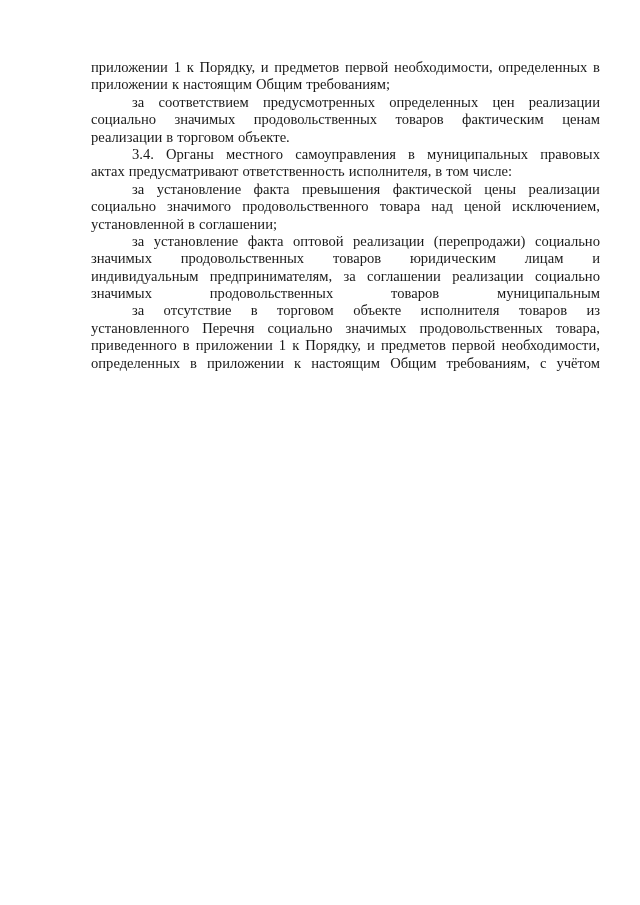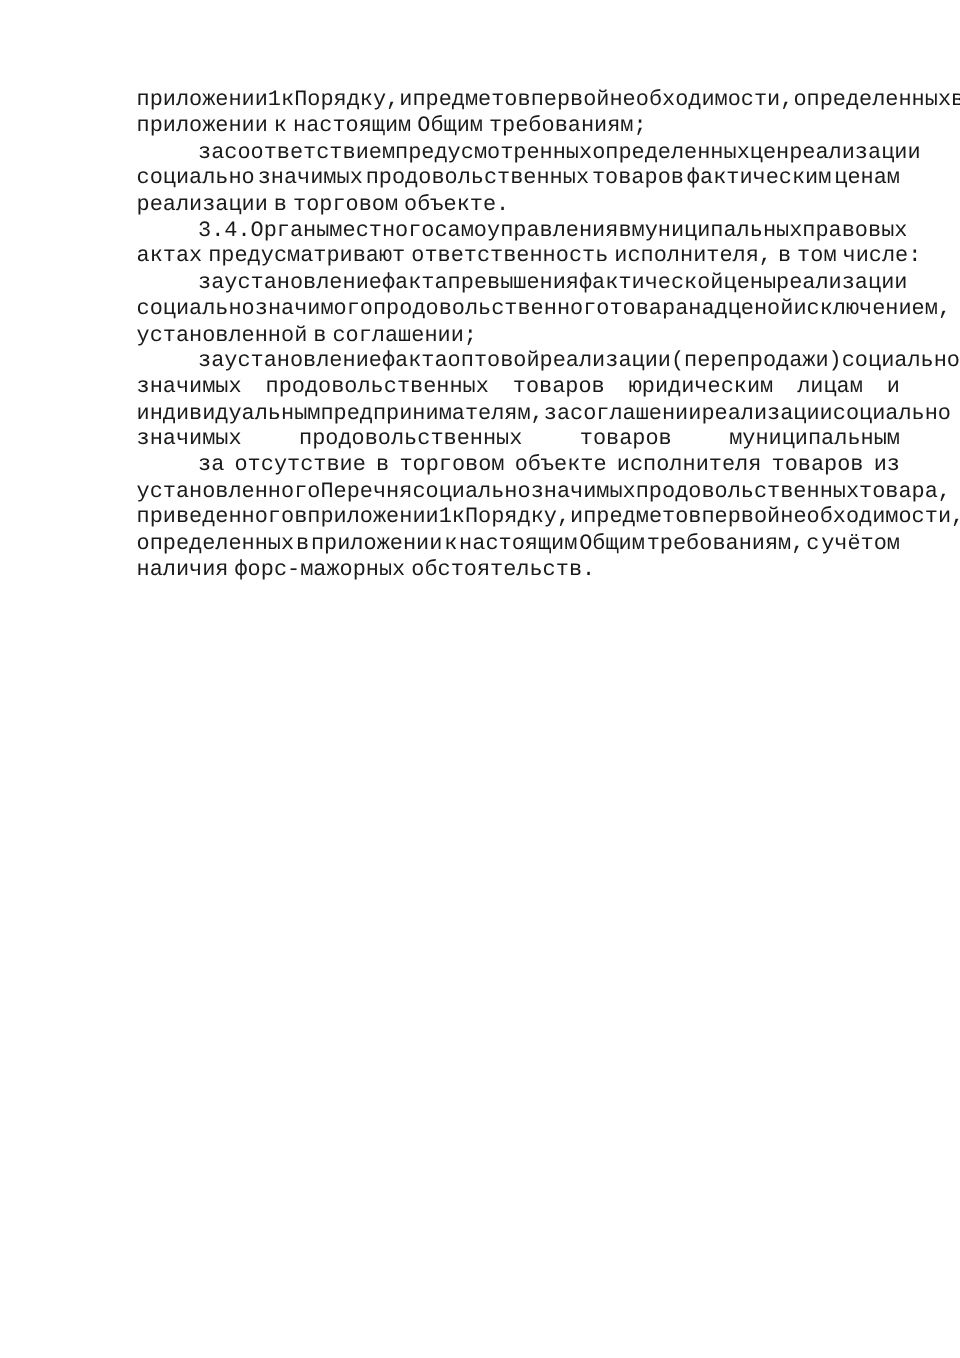--- a/index.html
+++ b/index.html
@@ -18,21 +18,20 @@
     font-family: "Liberation Serif", serif;
     font-size: 14.6px;
     line-height: 17.4px;
     color: #1a1a1a;
   }
   .row {
     display: flex;
     justify-content: space-between;
     height: 17.4px;
     white-space: nowrap;
-    font-family: Liberation Mono, monospace;
   }
   .row.indent { padding-left: 41px; }
   .row.left { justify-content: flex-start; }
   .row.left .w { margin-right: 4px; }
 </style>
 </head>
 <body>
 
 <div class="page" id="page">
     <div>
@@ -193,19 +192,14 @@
         <span class="w">определенных</span>
         <span class="w">в</span>
         <span class="w">приложении</span>
         <span class="w">к</span>
         <span class="w">настоящим</span>
         <span class="w">Общим</span>
         <span class="w">требованиям,</span>
         <span class="w">с</span>
         <span class="w">учётом</span>
       </div>
-      <div class="row left">
-        <span class="w">наличия</span>
-        <span class="w">форс-мажорных</span>
-        <span class="w">обстоятельств.</span>
-      </div>
     </div>
   </div>
 
 </body></html>

